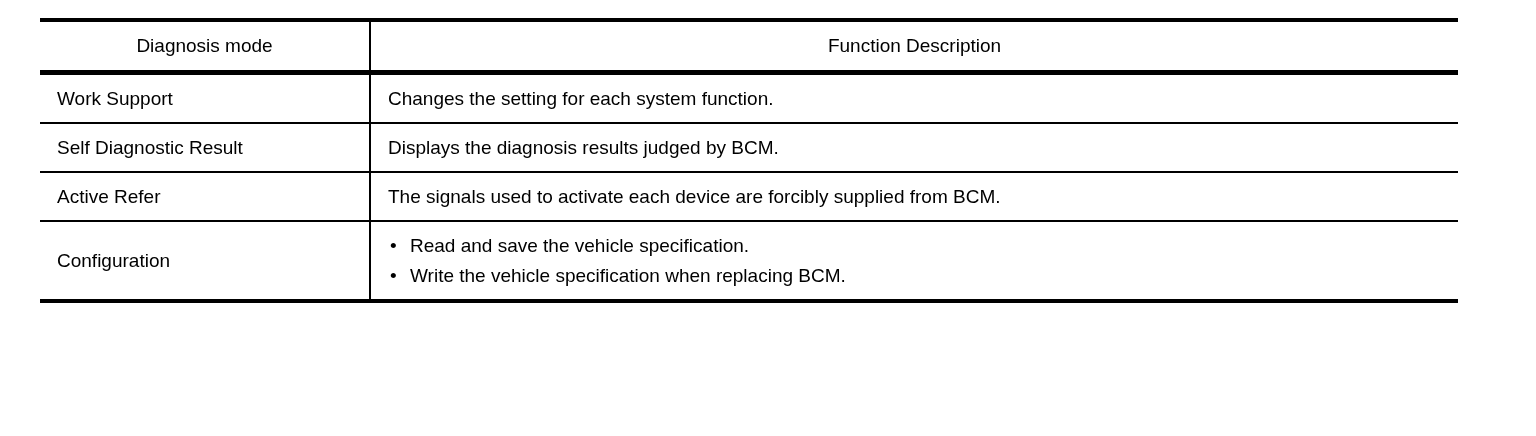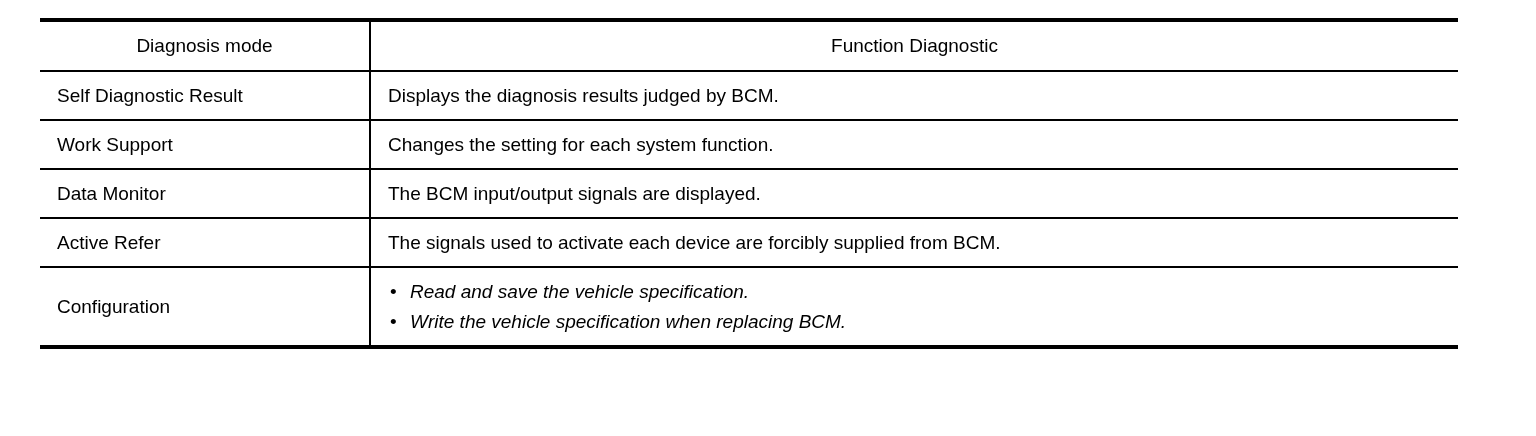--- a/index.html
+++ b/index.html
@@ -46,21 +46,21 @@
   }
 
   
   .diag-table .cell-mode {
     border-right: 2px solid #000;
   }
 
   
   .diag-table thead tr th {
     border-top: 4px solid #000;
-    border-bottom: 1px solid #000000;
+    border-bottom: 5px solid #000000;
   }
 
   
   .diag-table tbody tr:last-child td {
     border-bottom: 4px solid #000;
   }
 
   
   .diag-table thead th {
     font-size: 19px;
@@ -116,70 +116,61 @@
   }
   ul.bullets li .bullet-dot {
     position: absolute;
     left: 2px;
     top: 0;
     font-size: 19px;
     line-height: 1.32;
   }
   ul.bullets li .bullet-text {
     display: inline;
-    font-style: italic;
   }
 </style>
 </head>
 <body>
 
 <div class="page">
 
   <table class="diag-table">
     <colgroup>
       <col class="col-mode">
       <col class="col-desc">
     </colgroup>
 
     <thead>
       <tr>
         <th class="cell-mode">Diagnosis mode</th>
-        <th class="cell-desc">Function Diagnostic</th>
+        <th class="cell-desc">Function Description</th>
       </tr>
     </thead>
 
     <tbody>
 
       <tr class="row-h-single">
         <td class="cell-mode">
+          <div class="cell-inner">Work Support</div>
+        </td>
+        <td class="cell-desc">
+          <div class="cell-inner">Changes the setting for each system function.</div>
+        </td>
+      </tr>
+
+      <tr class="row-h-single">
+        <td class="cell-mode">
           <div class="cell-inner">Self Diagnostic Result</div>
         </td>
         <td class="cell-desc">
           <div class="cell-inner">Displays the diagnosis results judged by BCM.</div>
         </td>
       </tr>
 
-      <tr class="row-h-single">
-        <td class="cell-mode">
-          <div class="cell-inner">Work Support</div>
-        </td>
-        <td class="cell-desc">
-          <div class="cell-inner">Changes the setting for each system function.</div>
-        </td>
-      </tr>
-
-
-      <tr class="row-h-single">
-        <td class="cell-mode">
-          <div class="cell-inner">Data Monitor</div>
-        </td>
-        <td class="cell-desc">
-          <div class="cell-inner">The BCM input/output signals are displayed.</div>
-        </td>
-      </tr>
+
 
       <tr class="row-h-single">
         <td class="cell-mode">
           <div class="cell-inner">Active Refer</div>
         </td>
         <td class="cell-desc">
           <div class="cell-inner">The signals used to activate each device are forcibly supplied from BCM.</div>
         </td>
       </tr>
 

